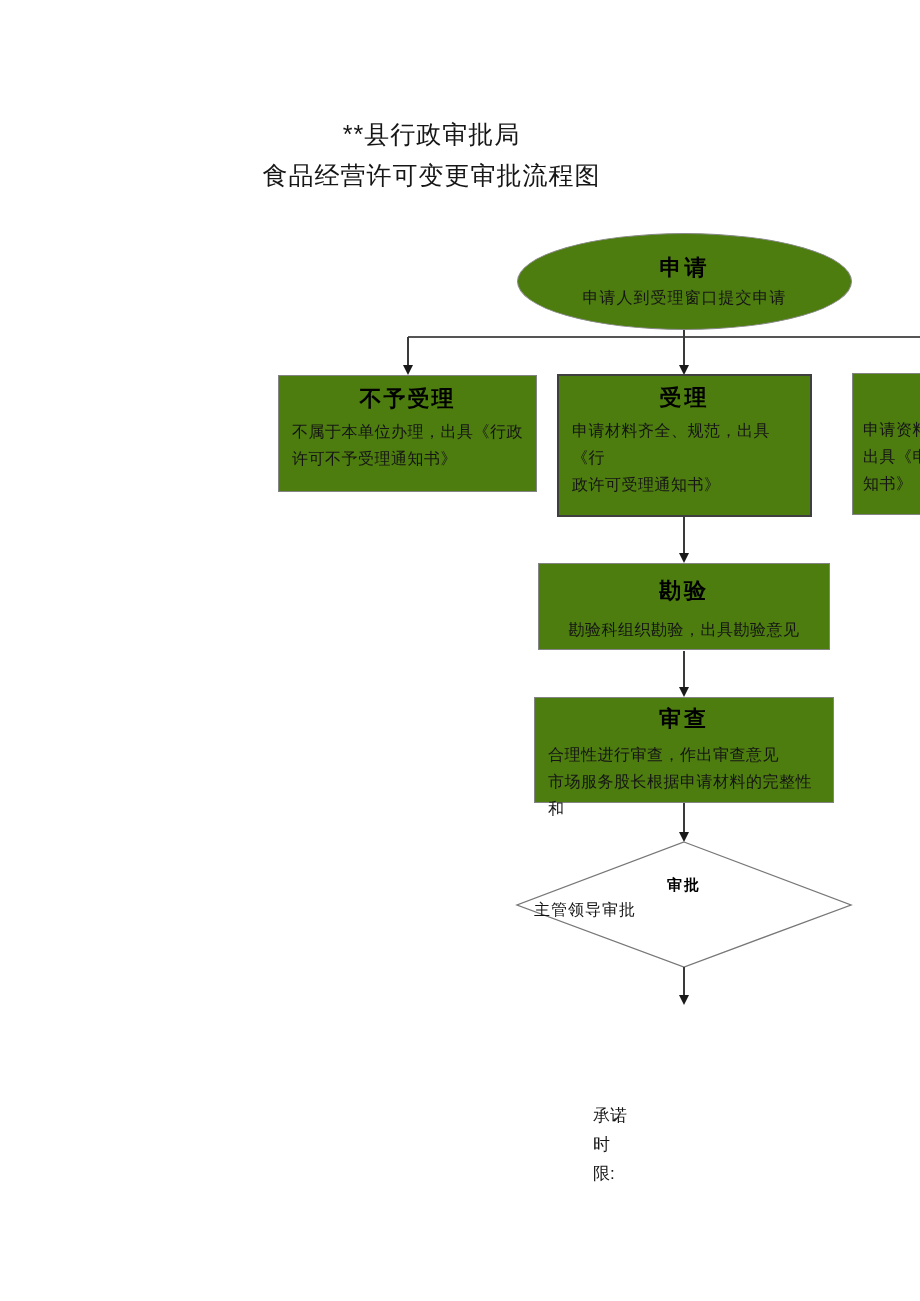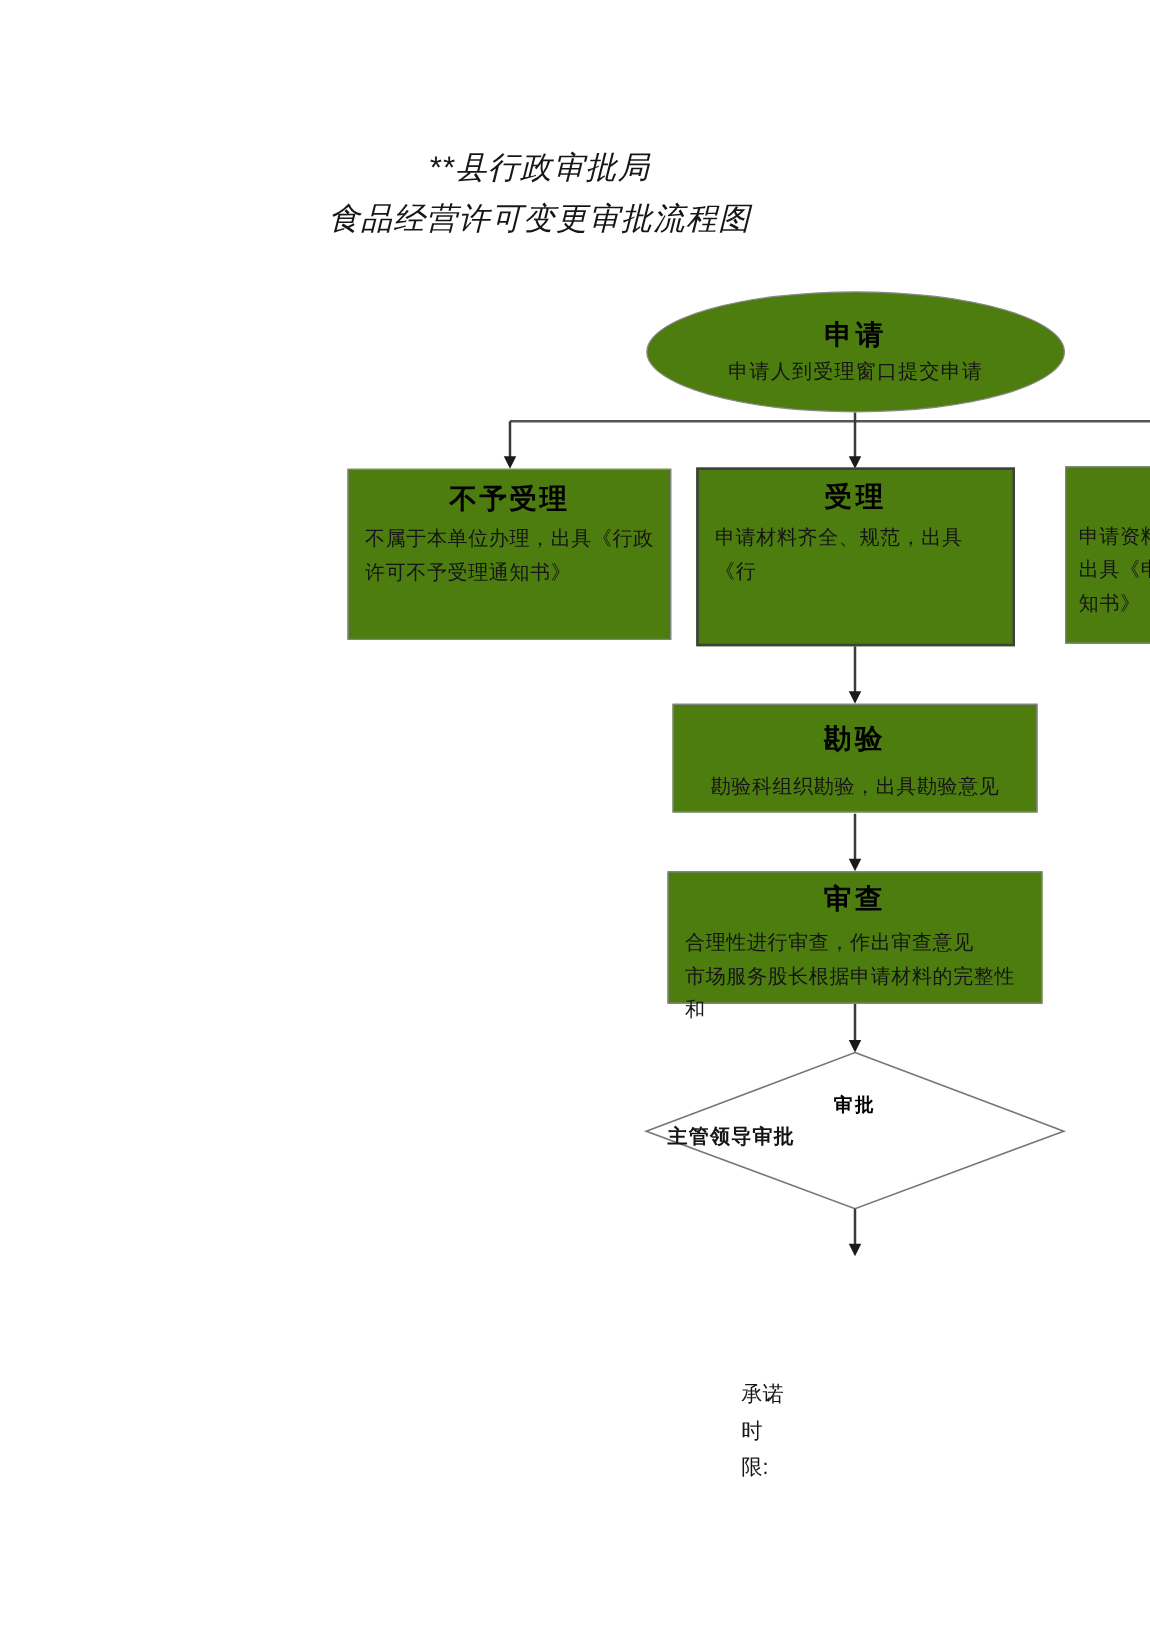--- a/index.html
+++ b/index.html
@@ -15,21 +15,20 @@
   .doc-title {
     position: absolute;
     left: 0;
     width: 863px;
     text-align: center;
     font-family: "Liberation Sans", "DejaVu Sans", sans-serif;
     font-size: 25px;
     line-height: 30px;
     letter-spacing: 1px;
     color: #161616;
-    font-style: italic;
   }
   .doc-title.l1 { top: 119px; }
   .doc-title.l2 { top: 160px; }
 
   .connectors {
     position: absolute;
     left: 0; top: 0;
     width: 920px; height: 1301px;
   }
 
@@ -74,42 +73,42 @@
     line-height: 27px;
     letter-spacing: 0.5px;
     color: #151515;
   }
   .node-body.pad { padding: 0 13px; }
 
   
   .n-start   { left: 517px; top: 233px;  width: 335px; height: 97px; }
   .n-start .node-sub { margin-top: 7px; }
 
-  .n-reject  { left: 278px; top: 375px;  width: 259px; height: 137px; padding-top: 10px; }
+  .n-reject  { left: 278px; top: 375px;  width: 259px; height: 117px; padding-top: 10px; }
   .n-reject .node-body { margin-top: 6px; }
 
   .n-accept  { left: 557px; top: 374px;  width: 255px; height: 143px; padding-top: 9px; }
   .n-accept .node-body { margin-top: 6px; }
 
   .n-supplement { left: 852px; top: 373px; width: 120px; height: 142px; padding-top: 42px; }
   .n-supplement .node-body { padding-left: 10px; white-space: nowrap; }
 
   .n-inspect { left: 538px; top: 563px;  width: 292px; height: 87px; padding-top: 14px; }
   .n-inspect .node-body { margin-top: 12px; text-align: center; }
 
   .n-review  { left: 534px; top: 697px;  width: 300px; height: 106px; padding-top: 8px; }
   .n-review .node-body { margin-top: 9px; }
 
   .n-approve-label {
     position: absolute;
     left: 534px; top: 872px; width: 300px;
     text-align: center;
   }
   .n-approve-label .node-title { font-size: 15px; }
-  .n-approve-label .node-sub { margin-top: 2px; font-weight: bold; }
+  .n-approve-label .node-sub { margin-top: 2px; }
 
   .n-deliver { left: 552px; top: 1005px; width: 264px; height: 90px; }
   .n-deliver .node-sub { margin-top: 5px; }
 
   .footer-note {
     position: absolute;
     left: 593px; top: 1101px;
     font-family: "Liberation Sans", "DejaVu Sans", sans-serif;
     font-size: 17px;
     line-height: 29px;
@@ -175,20 +174,21 @@
     <div class="node-body pad">
       <div>不属于本单位办理，出具《行政</div>
       <div>许可不予受理通知书》</div>
     </div>
   </div>
 
   <div class="node rect accent n-accept">
     <div class="node-title">受理</div>
     <div class="node-body pad">
       <div>申请材料齐全、规范，出具《行</div>
+      <div>政许可受理通知书》</div>
     </div>
   </div>
 
   <div class="node rect n-supplement">
     <div class="node-body">
       <div>申请资料</div>
       <div>出具《申</div>
       <div>知书》</div>
     </div>
   </div>

